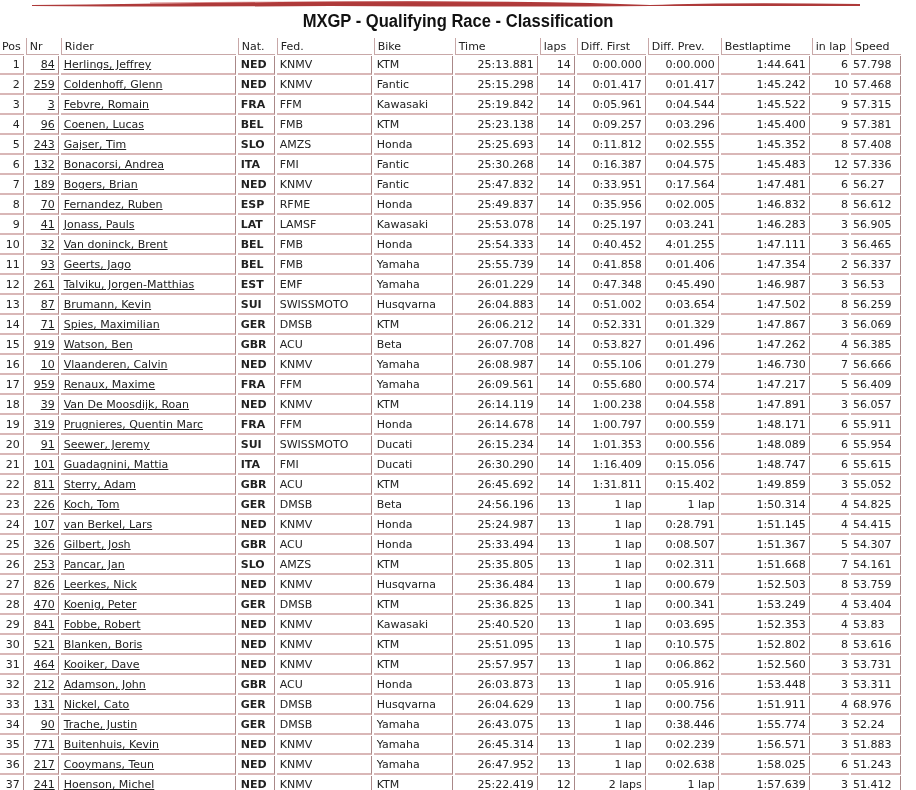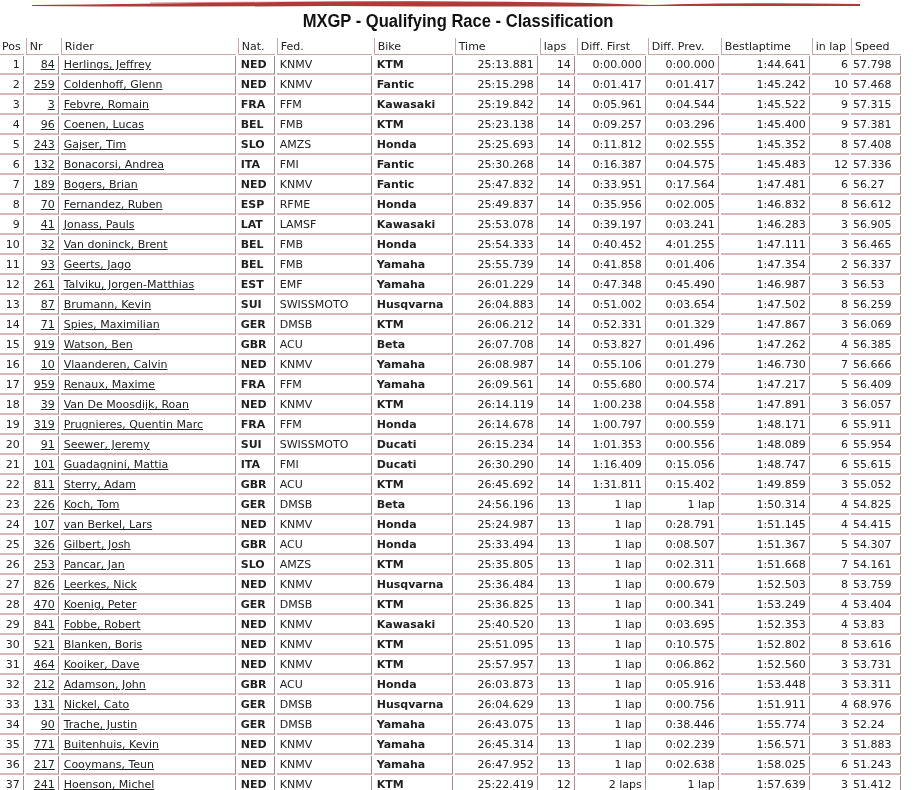--- a/index.html
+++ b/index.html
@@ -10,21 +10,21 @@
   table.cls th { font-weight: normal; text-align: left; padding: 1px 3px 1px 3px; height: 14px; border-left: 1px solid #c8a8a8; border-bottom: 1px solid #c8a8a8; color: #222; white-space: nowrap; }
   table.cls td { padding: 1px 3px; height: 15px; border-right: 1px solid #a88; border-bottom: 2px solid #d9b7b7; white-space: nowrap; color: #222; }
   table.cls td.r { text-align: right; }
   table.cls td.l { text-align: left; }
   table.cls td.rider a { color: #222; text-decoration: underline; }
   td.pos { width: 18px; }
   td.nr { width: 26px; text-decoration: underline; }
   td.rider { width: 168px; }
   td.nat { width: 30px; font-weight: bold; }
   td.fed { width: 88px; }
-  td.bike { width: 72px; font-weight: bold; }
+  td.bike { width: 72px; }
   td.time { width: 76px; }
   td.laps { width: 28px; }
   td.dfirst { width: 62px; }
   td.dprev { width: 64px; }
   td.best { width: 82px; }
   td.inlap { width: 33px; padding-right: 1px !important; border-right: none !important; }
   td.speed { width: 44px; padding-left: 2px !important; margin-top: 14px; }
 </style>
 </head>
 <body>
@@ -177,21 +177,21 @@
       </tr>
       <tr>
         <td class="pos r">9</td>
         <td class="nr r">41</td>
         <td class="rider l"><a href="#">Jonass, Pauls</a></td>
         <td class="nat l">LAT</td>
         <td class="fed l">LAMSF</td>
         <td class="bike l">Kawasaki</td>
         <td class="time r">25:53.078</td>
         <td class="laps r">14</td>
-        <td class="dfirst r">0:39.197</td>
+        <td class="dfirst r">0:25.197</td>
         <td class="dprev r">0:03.241</td>
         <td class="best r">1:46.283</td>
         <td class="inlap r">3</td>
         <td class="speed l">56.905</td>
       </tr>
       <tr>
         <td class="pos r">10</td>
         <td class="nr r">32</td>
         <td class="rider l"><a href="#">Van doninck, Brent</a></td>
         <td class="nat l">BEL</td>

